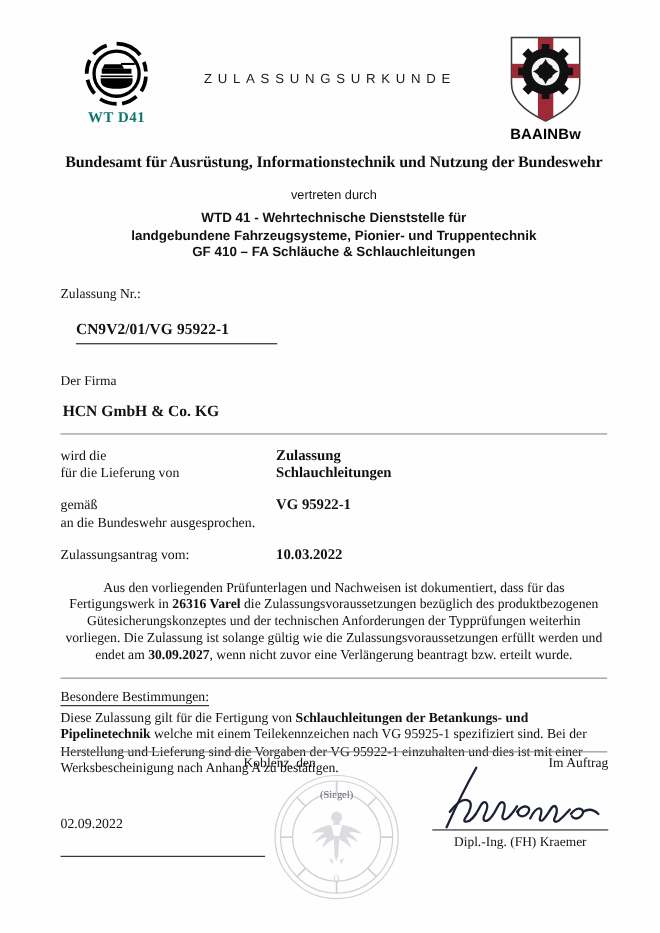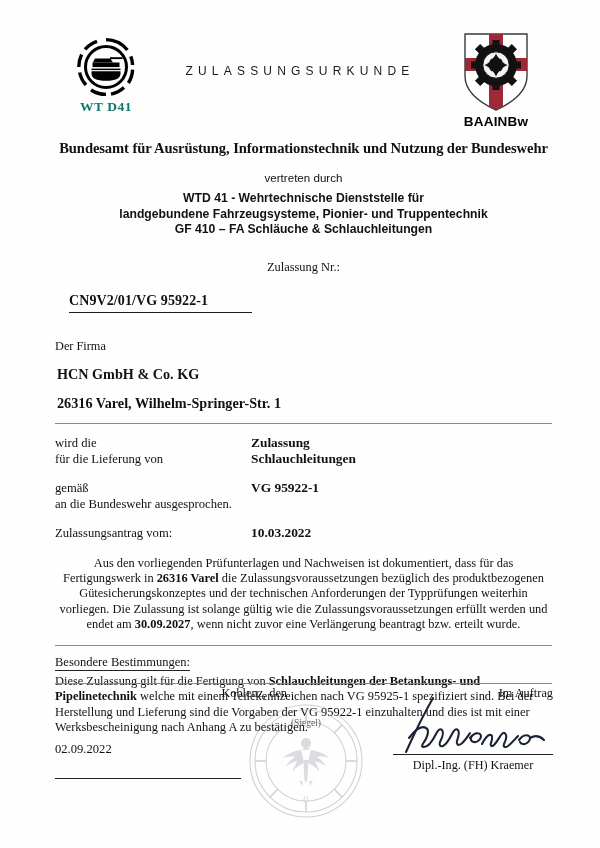--- a/index.html
+++ b/index.html
@@ -116,21 +116,20 @@
     font-family: "Liberation Sans", sans-serif;
     font-weight: bold;
     font-size: 12.2px;
     line-height: 15.5px;
     margin: 0;
   }
 
   .zul-nr-label {
     margin-top: 22px;
     font-size: 12.4px;
-    text-align: center;
   }
   .zul-nr-value {
     margin-top: 18px;
     margin-left: 14px;
     font-weight: bold;
     font-size: 14px;
     letter-spacing: 0.1px;
     display: inline-block;
     border-bottom: 1.4px solid #1c1c1c;
     padding: 0 44px 3px 0;
@@ -385,21 +384,20 @@
       <div>GF 410 – FA Schläuche &amp; Schlauchleitungen</div>
     </div>
 
     <div class="zul-nr-label">Zulassung Nr.:</div>
     <div>
       <div class="zul-nr-value">CN9V2/01/VG 95922-1</div>
     </div>
 
     <div class="firma-label">Der Firma</div>
     <div class="firma-name">HCN GmbH &amp; Co. KG</div>
-    <div class="firma-addr">26316 Varel, Wilhelm-Springer-Str. 1</div>
 
     <hr class="rule">
 
     <div class="deliv">
       <div class="row">
         <span class="lbl">wird die</span><span class="val">Zulassung</span>
       </div>
       <div class="row">
         <span class="lbl">für die Lieferung von</span><span class="val">Schlauchleitungen</span>
       </div>

